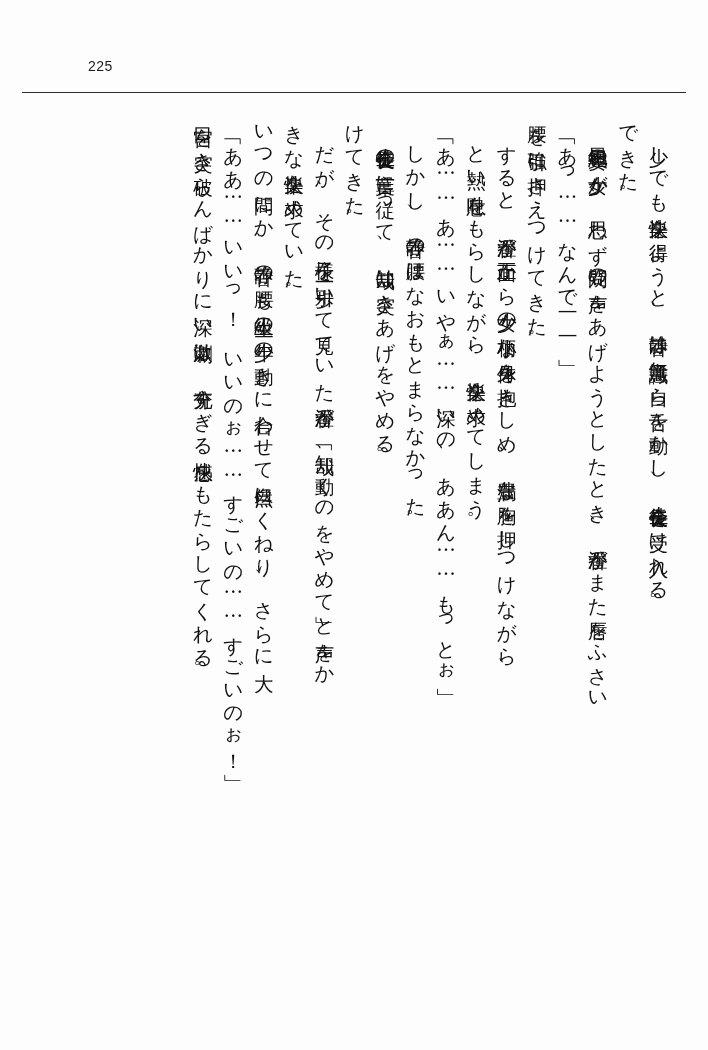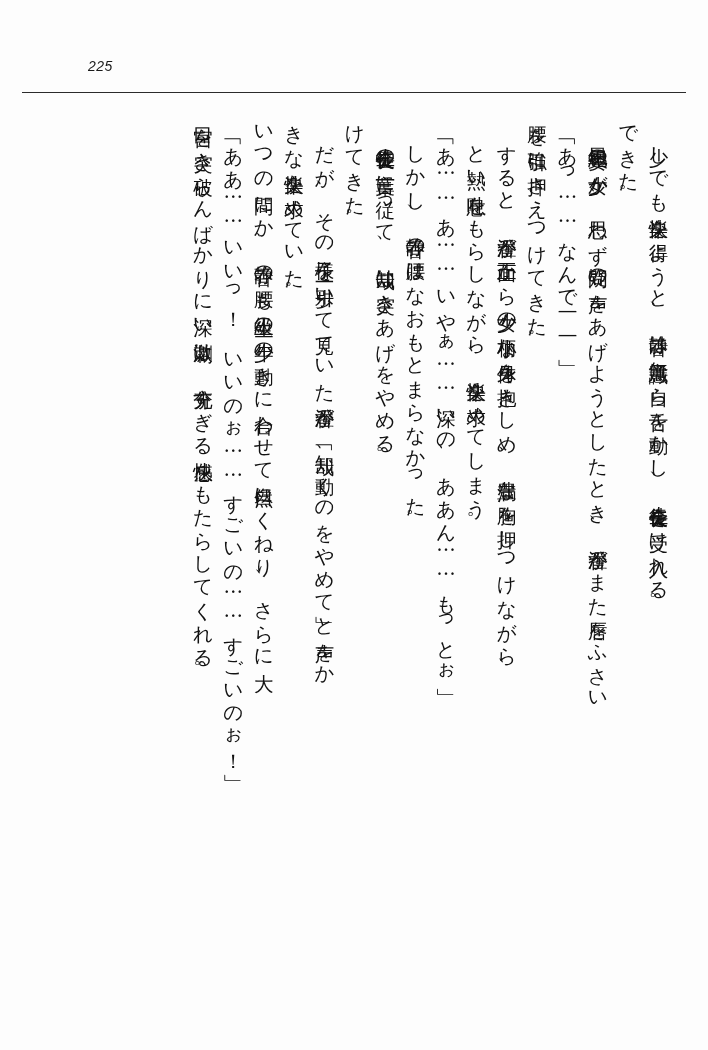--- a/index.html
+++ b/index.html
@@ -17,21 +17,20 @@
   }
   
   .page-number {
     position: absolute;
     top: 58px;
     left: 88px;
     font-size: 14px;
     color: #1a1a1a;
     letter-spacing: 0.5px;
     font-family: "Liberation Sans", sans-serif;
-    font-style: italic;
   }
   
   .header-rule {
     position: absolute;
     top: 92px;
     left: 22px;
     width: 664px;
     height: 1px;
     background: #2b2b2b;
   }

